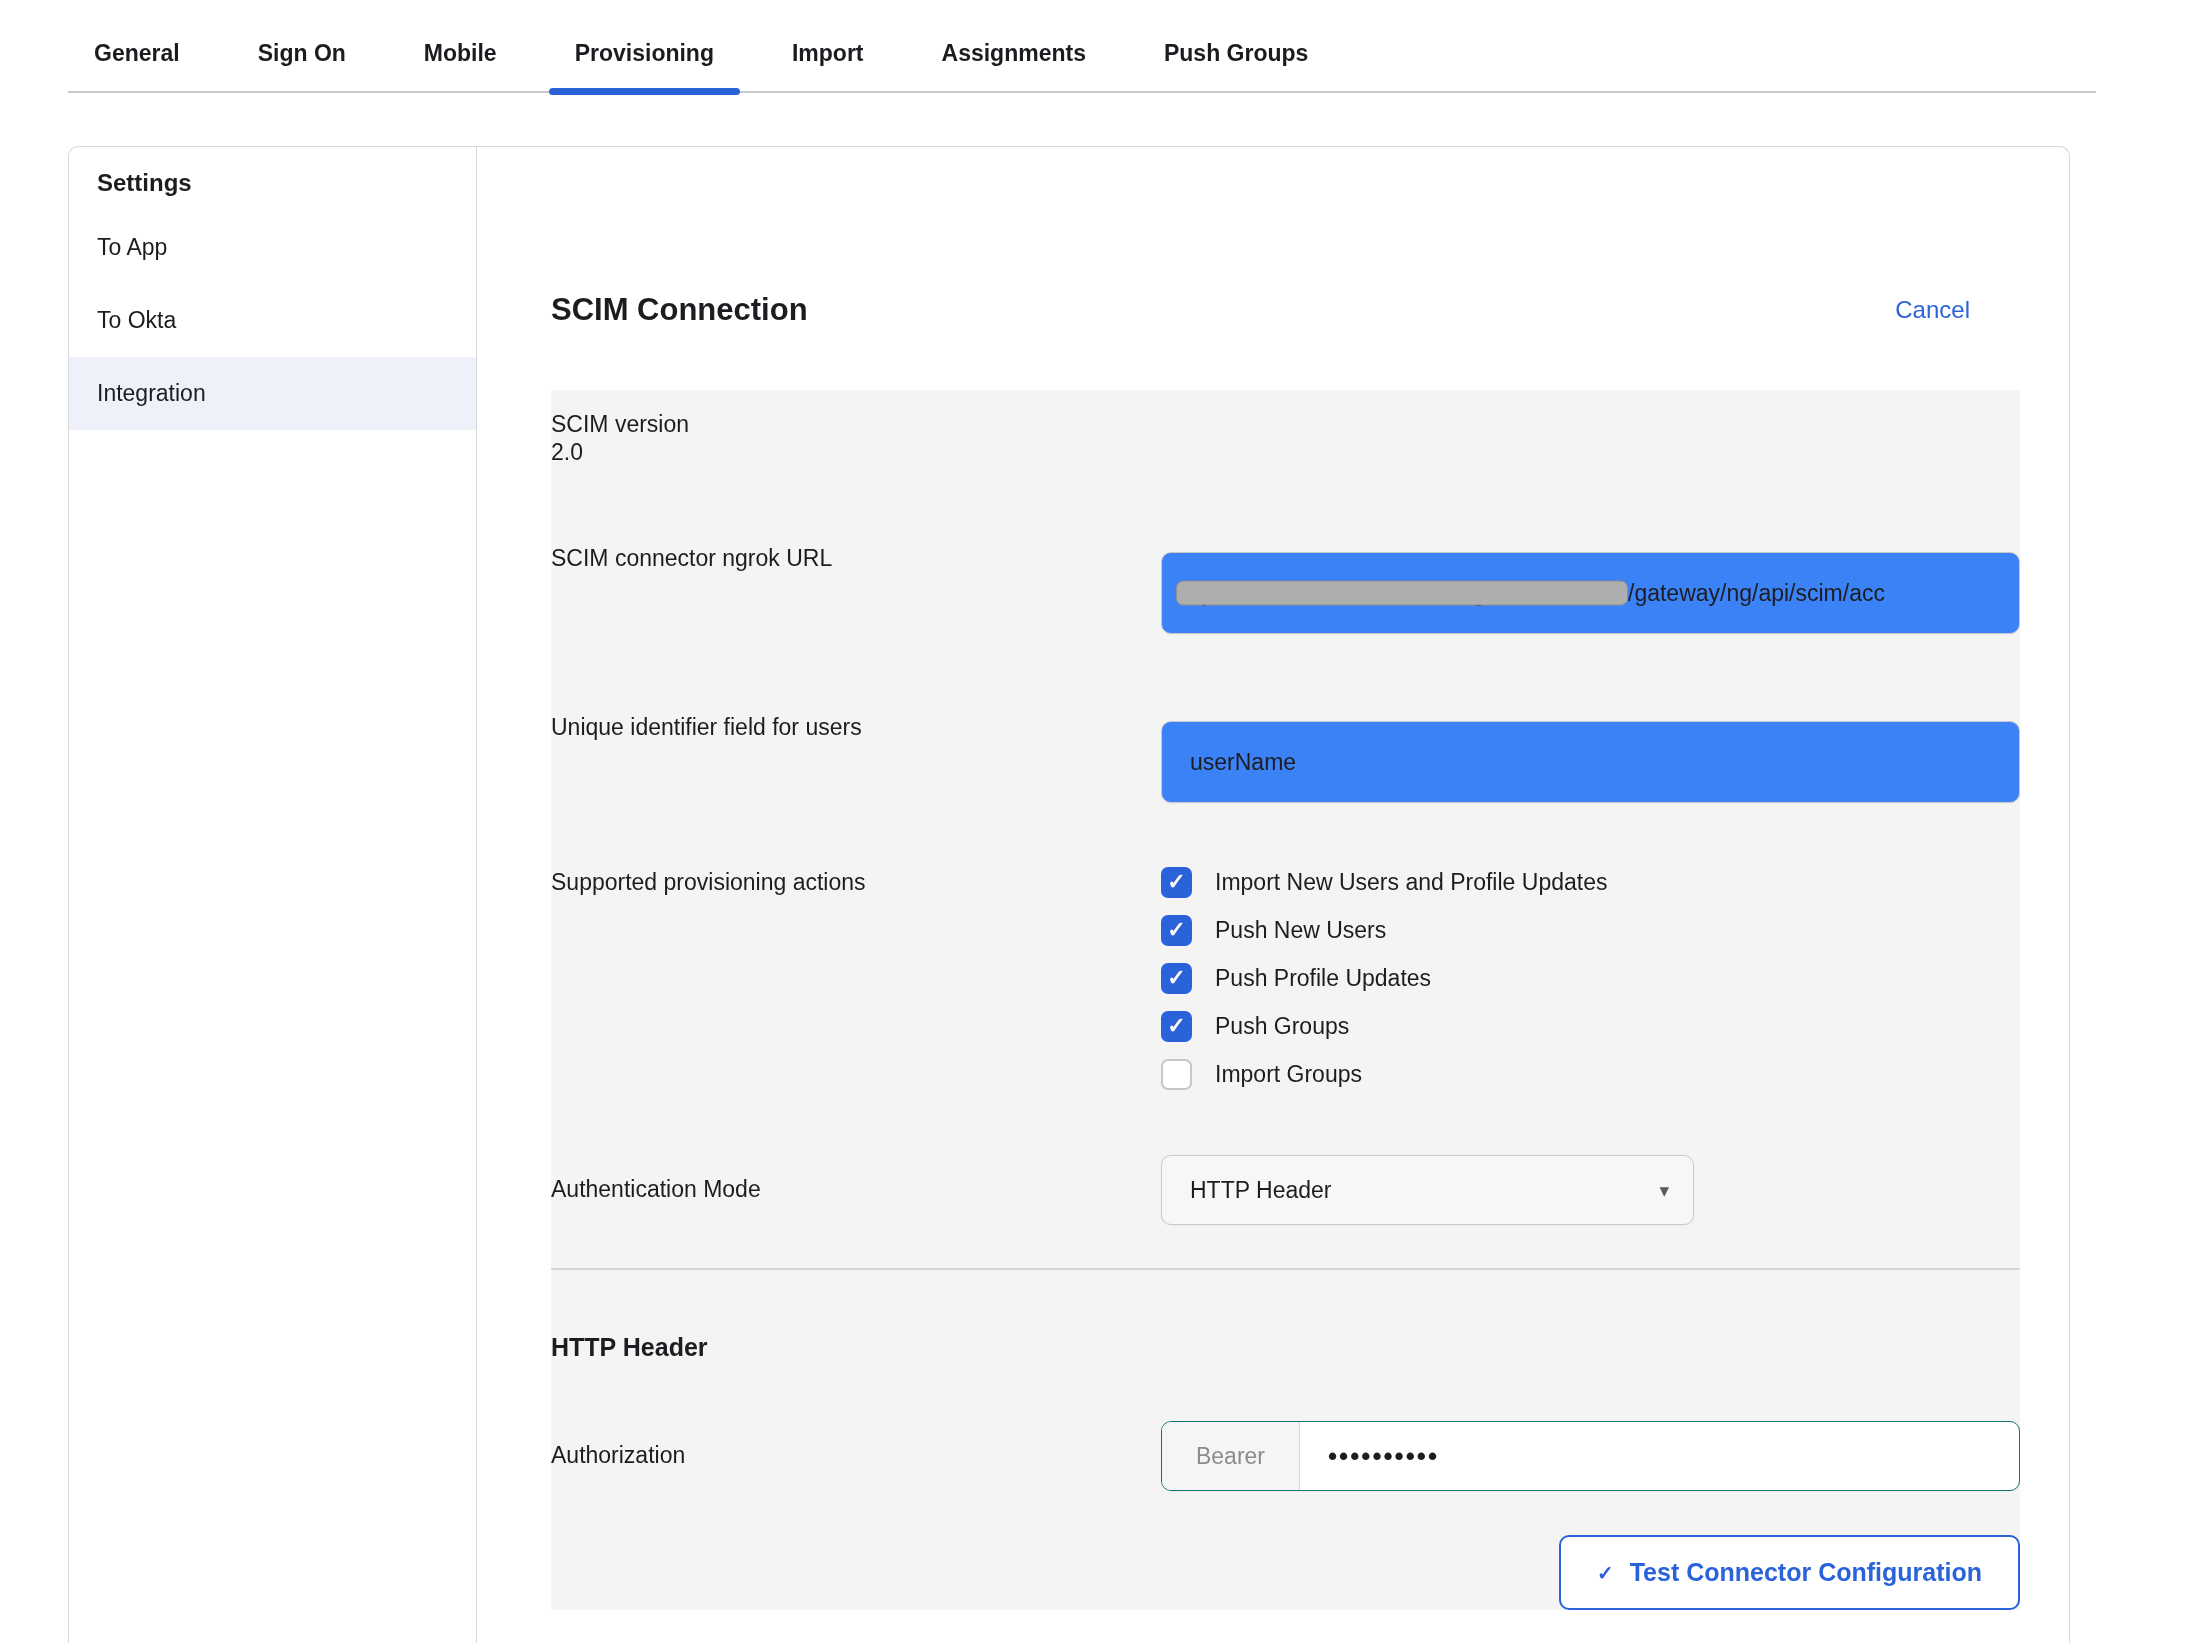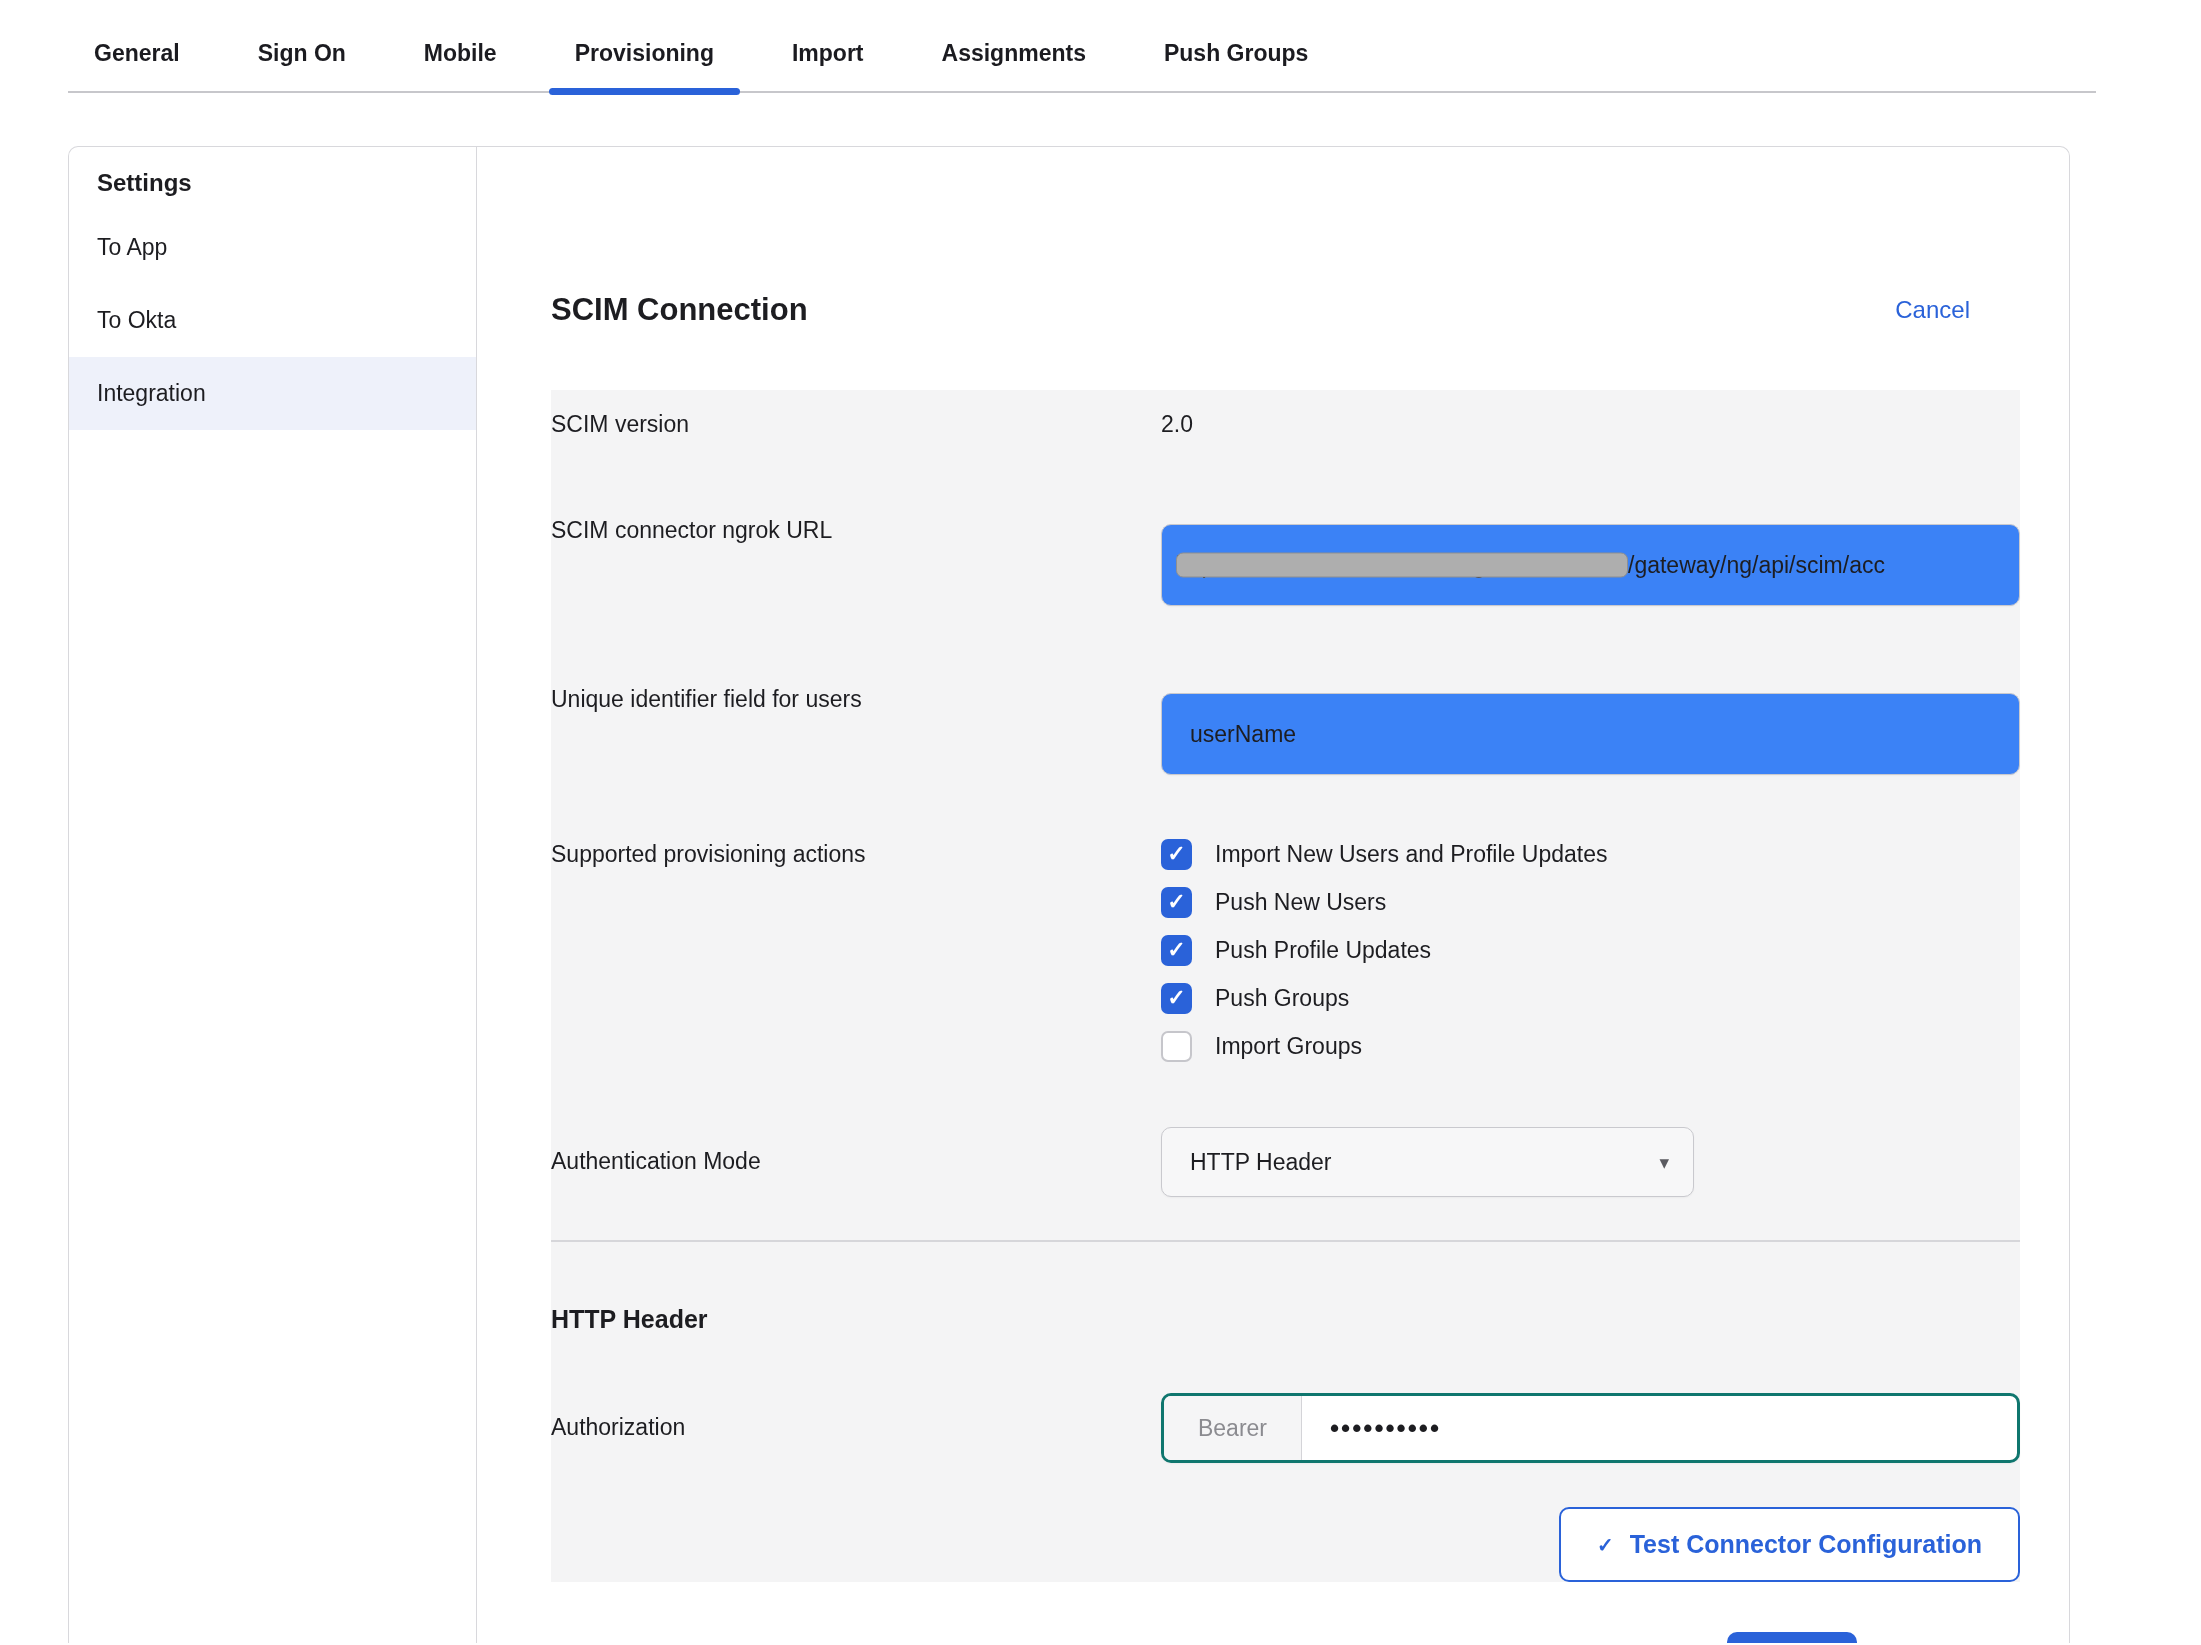--- a/index.html
+++ b/index.html
@@ -42,21 +42,21 @@
   .link{color:var(--accent);font-size:24px;font-weight:400;cursor:pointer;text-decoration:none;}
   
   .gray-panel{margin-top:61px;background:#f4f4f5;padding-top:20px;box-sizing:border-box;}
   .g-row{display:flex;align-items:flex-start;}
   .g-label{width:610px;min-width:610px;font-size:23px;line-height:28px;}
   .g-control{flex:1;}
   .pt22 .g-label{padding-top:22px;}
   .pt10 .g-label{padding-top:10px;}
   .pt20 .g-label{padding-top:20px;}
   .g-value{font-size:23px;line-height:28px;}
-  .mb56{margin-bottom:56px;} .mb57{margin-bottom:57px;} .mb55{margin-bottom:55px;}
+  .mb56{margin-bottom:56px;flex-direction:column;} .mb57{margin-bottom:57px;} .mb55{margin-bottom:55px;}
   .mb43{margin-bottom:43px;} .mb59{margin-bottom:59px;} .mb44{margin-bottom:44px;}
   .text-input{
     height:82px;background:#3b82f6;border:1px solid #c9c9ce;border-radius:10px;
     box-sizing:border-box;display:flex;align-items:center;font-size:23px;
     box-shadow:0 1px 2px rgba(0,0,0,0.04);
     margin-top:30px;
   }
   .text-input.pad{padding-left:28px;}
   
   .url-input{padding-left:14px;overflow:hidden;white-space:nowrap;}
@@ -83,21 +83,21 @@
     width:533px;height:70px;background:#f7f7f8;border:1px solid #c9c9ce;border-radius:10px;
     box-sizing:border-box;display:flex;align-items:center;font-size:23px;
     padding:0 24px 0 28px;cursor:pointer;justify-content:space-between;
     box-shadow:0 1px 2px rgba(0,0,0,0.04);
   }
   .dd-arrow{font-size:19px;color:#5a5a60;}
   .divider{height:2px;background:#d6d6da;}
   .section-title{font-size:25px;font-weight:700;line-height:30px;}
   
   .auth-group{
-    height:70px;background:#ffffff;border:3px solid #0f766e;border-radius:10px;
+    height:70px;background:#ffffff;border:1px solid #0f766e;border-radius:10px;
     box-sizing:border-box;display:flex;align-items:stretch;overflow:hidden;
     box-shadow:0 1px 2px rgba(0,0,0,0.04);
   }
   .auth-prefix{
     width:137px;min-width:137px;background:#f5f5f6;border-right:1px solid #d4d4d8;
     display:flex;align-items:center;justify-content:center;font-size:23px;color:#8b8b90;
   }
   .auth-value{display:flex;align-items:center;padding-left:28px;font-size:26px;font-weight:700;letter-spacing:2px;}
   
   .test-row{display:flex;}

